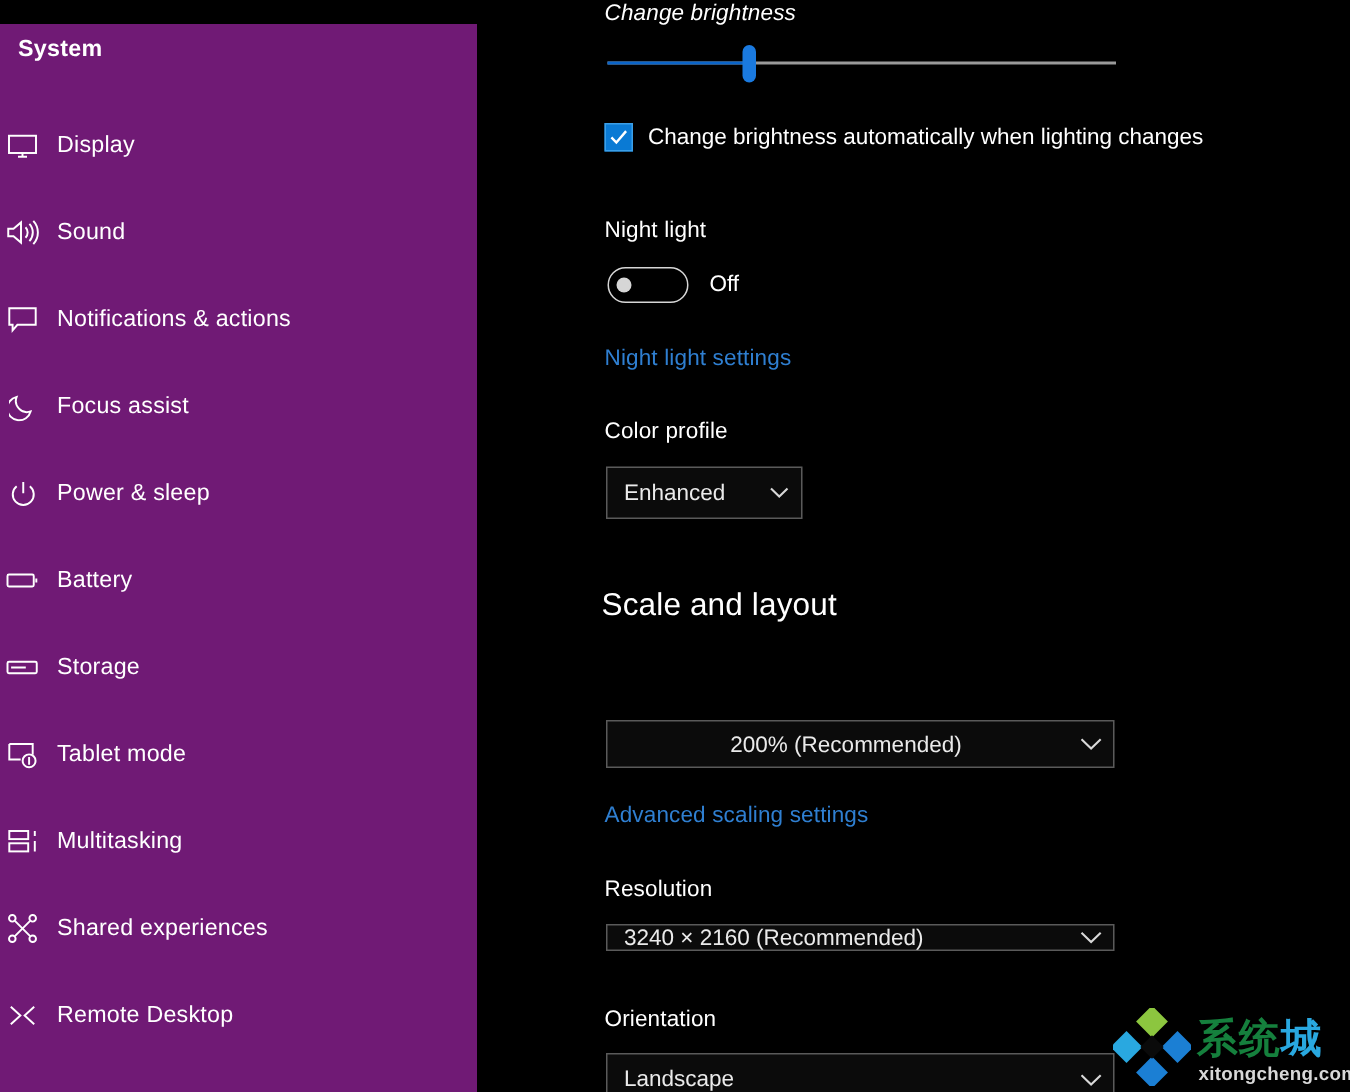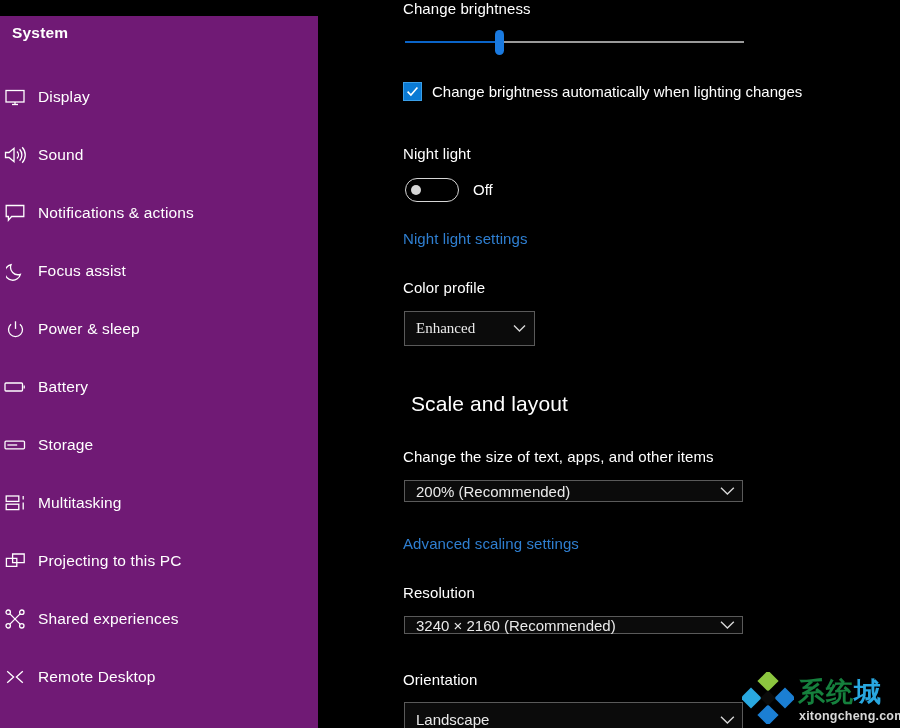--- a/index.html
+++ b/index.html
@@ -339,42 +339,44 @@
       <div class="nav-item">
         <span class="nav-icon">
           <svg width="22" height="12" viewBox="0 0 22 12" fill="none" stroke="#ffffff" stroke-width="1.3">
             <rect x="1" y="2.2" width="19.5" height="7.6" rx="1"></rect>
               <path d="M3.4 6h9.8"></path>
           </svg>
         </span>
         <span class="nav-label">Storage</span>
       </div>
 
+      <div class="nav-item">
+        <span class="nav-icon">
+          <svg width="21" height="19" viewBox="0 0 21 19" fill="none" stroke="#ffffff" stroke-width="1.3">
+            <path d="M1.2 2h15.6v7.2"></path>
+              <path d="M1.2 2v10.3h7.6"></path>
+            <circle cx="14.4" cy="13.2" r="4.3"></circle>
+              <path d="M14.4 10.6v5.2"></path>
+          </svg>
+        </span>
+        <span class="nav-label">Tablet mode</span>
+      </div>
 
       <div class="nav-item">
         <span class="nav-icon">
           <svg width="21" height="18" viewBox="0 0 21 18" fill="none" stroke="#ffffff" stroke-width="1.3">
             <rect x="1.2" y="2" width="12.6" height="5.4"></rect>
               <rect x="1.2" y="10.2" width="12.6" height="5.4"></rect>
             <path d="M18.2 2v3.4"></path>
               <path d="M18.2 8.6v7"></path>
           </svg>
         </span>
         <span class="nav-label">Multitasking</span>
       </div>
 
-      <div class="nav-item">
-        <span class="nav-icon">
-          <svg width="21" height="18" viewBox="0 0 21 18" fill="none" stroke="#ffffff" stroke-width="1.3">
-            <path d="M7.6 2h11.6v8.6H7.6z"></path>
-              <path d="M1.4 6.4h10.4v8H1.4z"></path>
-          </svg>
-        </span>
-        <span class="nav-label">Projecting to this PC</span>
-      </div>
 
       <div class="nav-item">
         <span class="nav-icon">
           <svg width="20" height="20" viewBox="0 0 20 20" fill="none" stroke="#ffffff" stroke-width="1.3">
             <circle cx="3.2" cy="3.2" r="2.2"></circle>
               <circle cx="16.8" cy="3.2" r="2.2"></circle>
             <circle cx="3.2" cy="16.8" r="2.2"></circle>
               <circle cx="16.8" cy="16.8" r="2.2"></circle>
             <path d="M4.9 4.9l10.2 10.2"></path>
               <path d="M15.1 4.9L4.9 15.1"></path>
@@ -391,21 +393,21 @@
           </svg>
         </span>
         <span class="nav-label">Remote Desktop</span>
       </div>
 
     </div>
   </div>
 
   <div class="main">
 
-    <div class="m-label" style="left:29px; top:0px;">Change brightness</div>
+    <div class="m-label" style="left:29px; top:0px;font-style:italic;">Change brightness</div>
 
     <div class="slider">
       <div class="slider-track"></div>
       <div class="slider-fill" style="width: 94.92px;"></div>
       <div class="slider-thumb" style="left: 90.42px;"></div>
     </div>
 
     <div class="cb-row">
       <span class="cb-box">
         <svg width="13" height="13" viewBox="0 0 13 13" fill="none" stroke="#ffffff" stroke-width="1.6">
@@ -419,34 +421,33 @@
 
     <div class="toggle">
       <span class="toggle-knob"></span>
     </div>
     <div class="toggle-state">Off</div>
 
     <a class="m-link" style="left:29px; top:230px;">Night light settings</a>
 
     <div class="m-label" style="left:29px; top:279px;">Color profile</div>
 
-    <div class="combo" style="left:30px; top:311px; width:131px; height:35px;font-family:Liberation Serif, serif;">
+    <div class="combo" style="left:30px; top:311px; width:131px; height:35px;">
       <span class="combo-text">Enhanced</span>
       <span class="combo-arrow">
         <svg width="13" height="9" viewBox="0 0 13 9" fill="none" stroke="#d8d8d8" stroke-width="1.4">
           <path d="M1 1.6l5.5 5.4L12 1.6"></path>
         </svg>
       </span>
     </div>
 
-    <div class="m-heading" style="left:37px; top:392px;">Scale and layout</div>
-
-    <div class="m-label" style="left:29px; top:448px;">Change the size of text, apps, and other items</div>
-
-    <div class="combo" style="left:30px; top:480px; width:339px; height:22px;">
+    <div class="m-heading" style="left:27px; top:392px;">Scale and layout</div>
+
+
+    <div class="combo" style="left:30px; top:480px; width:339px; height:32px;text-align:center;">
       <span class="combo-text">200% (Recommended)</span>
       <span class="combo-arrow">
         <svg width="15" height="10" viewBox="0 0 15 10" fill="none" stroke="#d8d8d8" stroke-width="1.4">
           <path d="M1 1.8l6.4 6.2L13.8 1.8"></path>
         </svg>
       </span>
     </div>
 
     <a class="m-link" style="left:29px; top:535px;">Advanced scaling settings</a>
 

